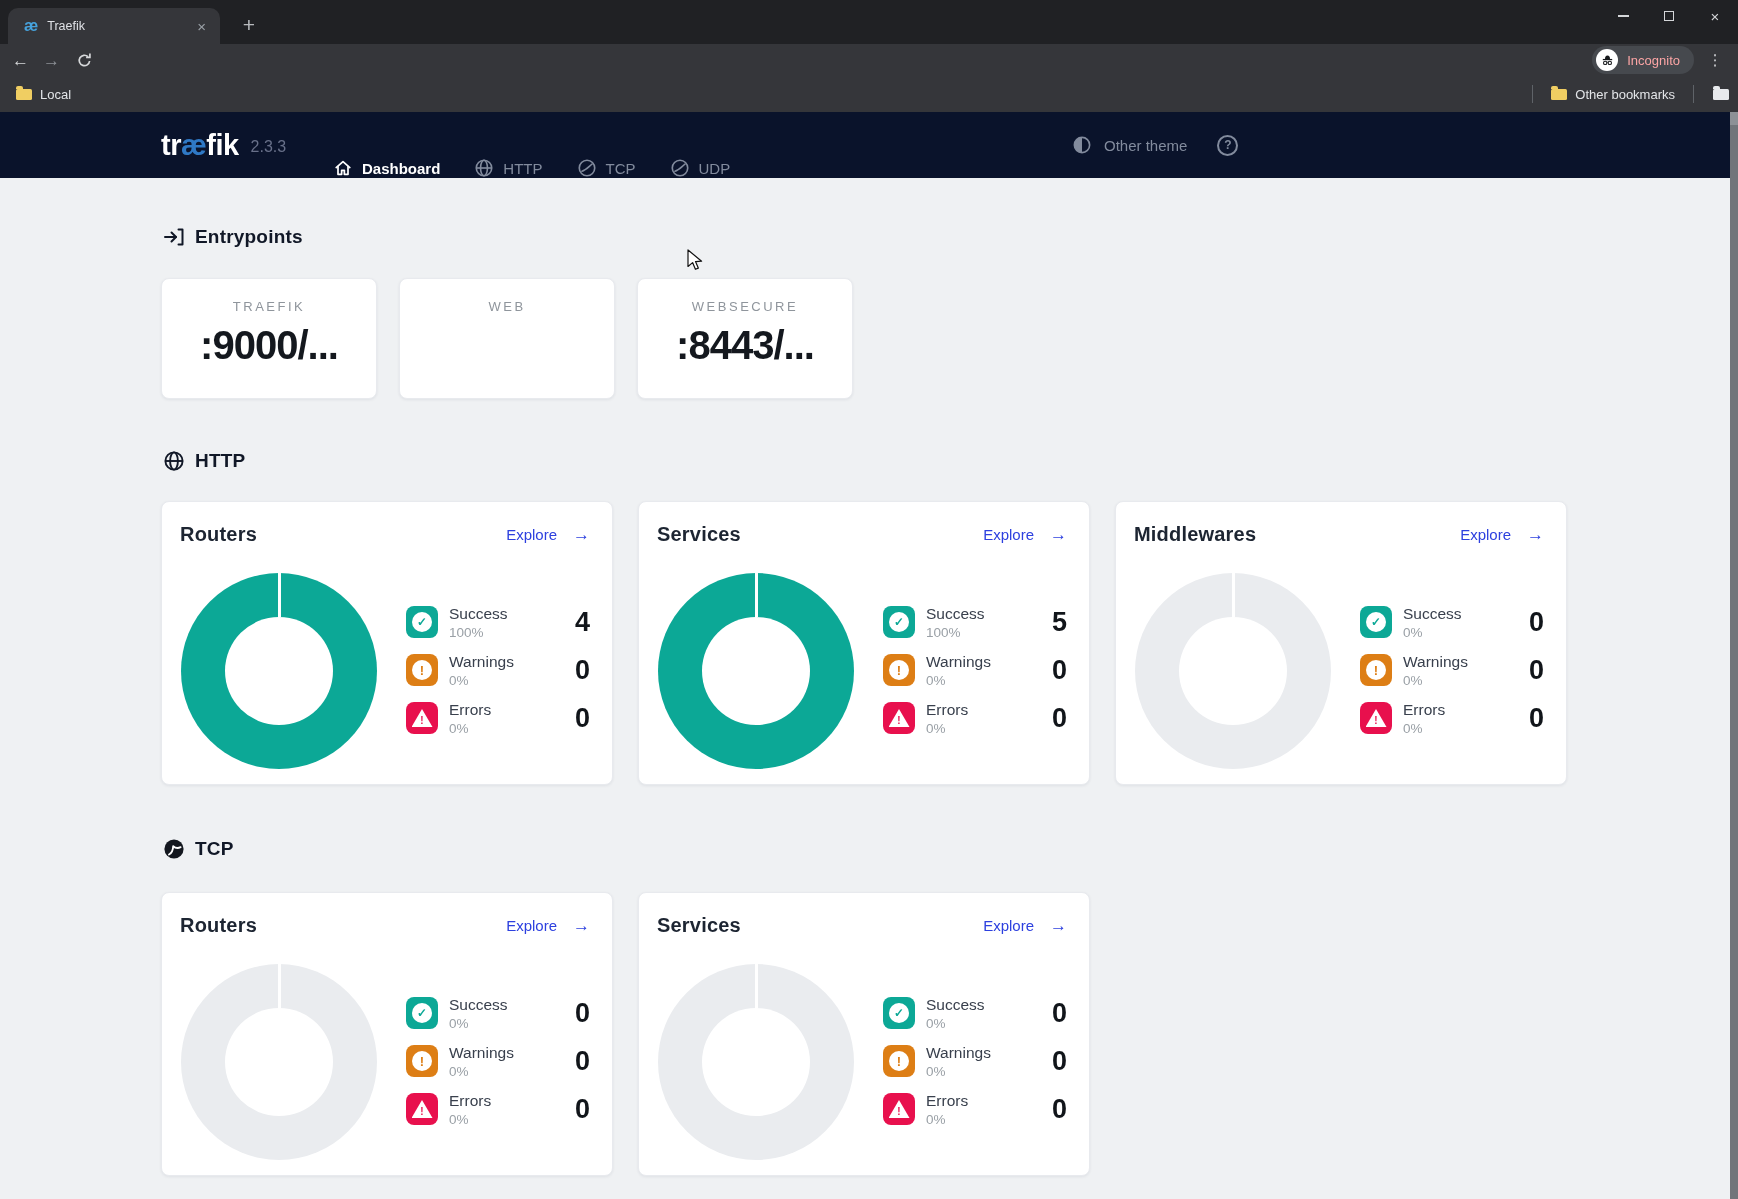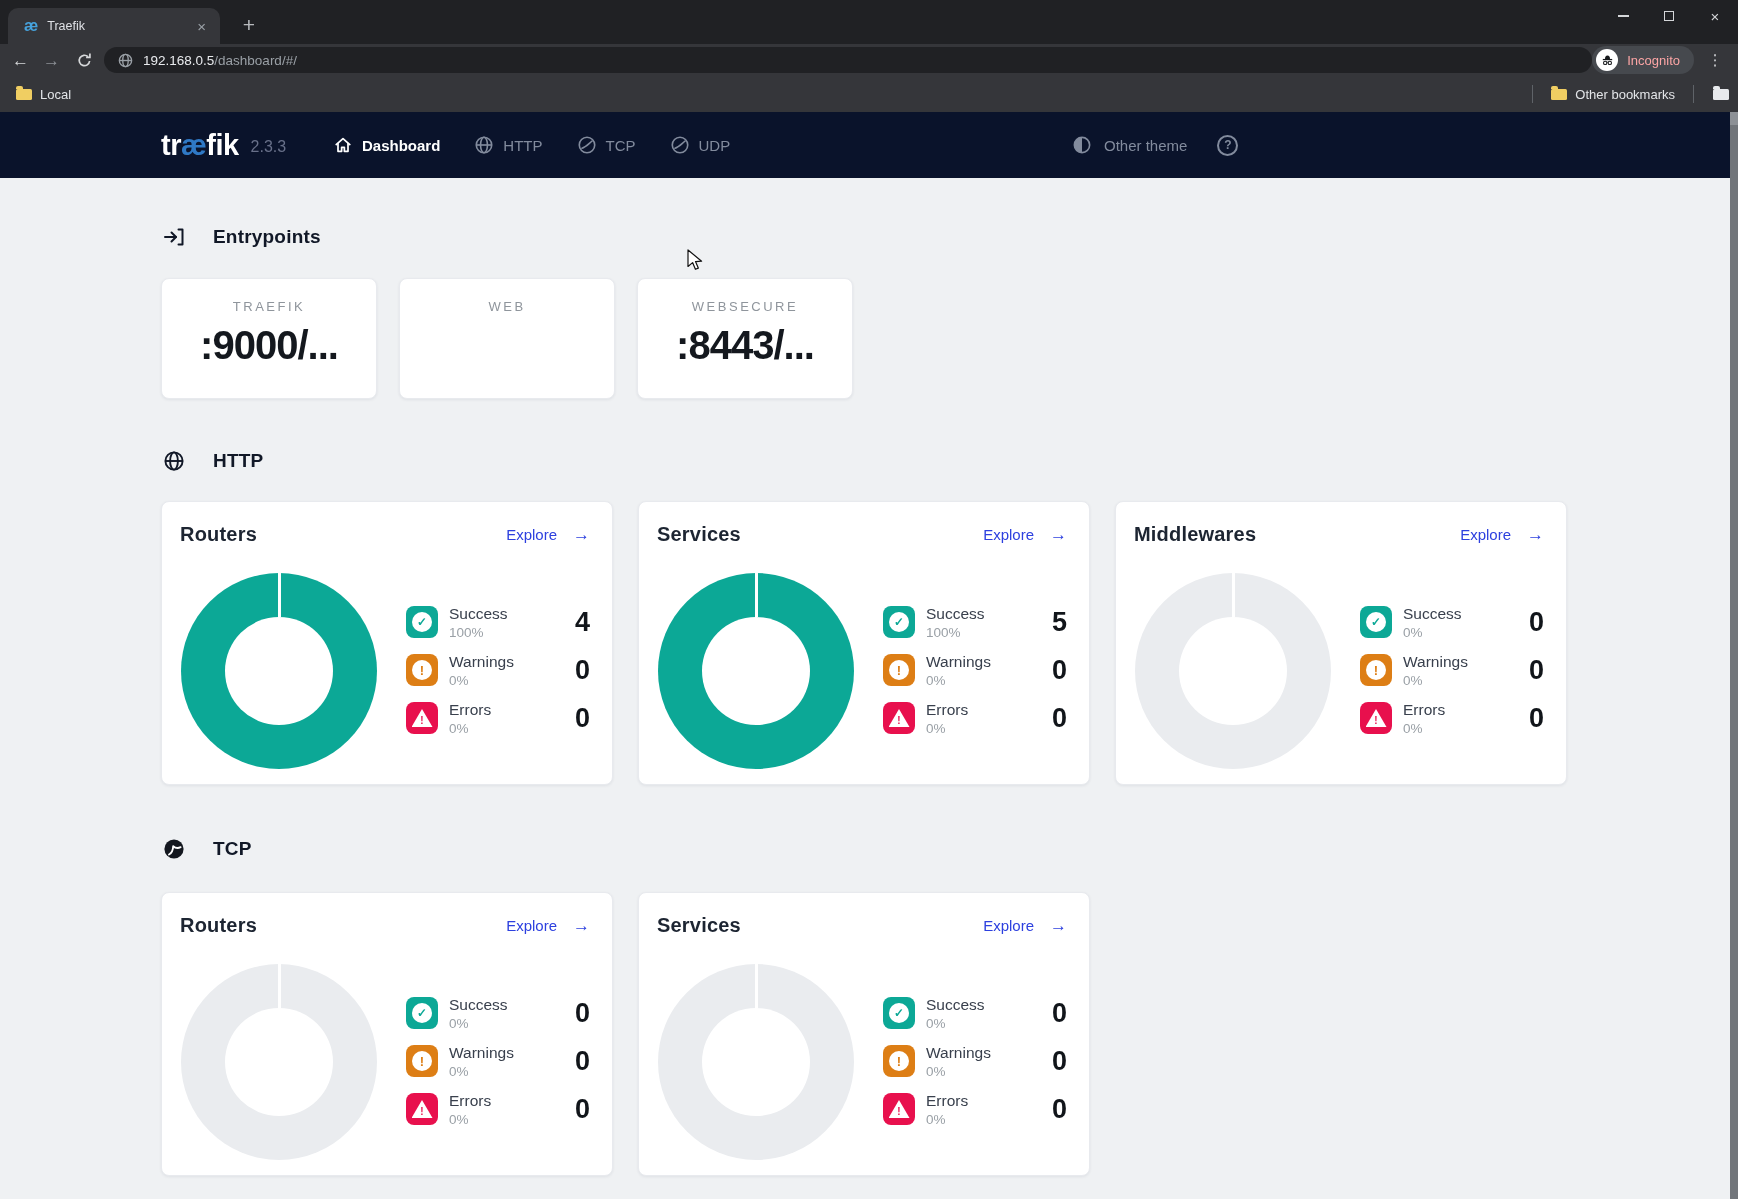--- a/index.html
+++ b/index.html
@@ -57,31 +57,31 @@
   .bm-sep{width:1px;height:18px;background:#5f6368;margin:0 10px}
   .bm-folder-btn{display:flex;align-items:center;justify-content:center;width:34px}
 
   
   .page{position:absolute;left:0;top:112px;width:1738px;height:1087px;background:var(--pagebg)}
   .appnav{position:absolute;left:0;top:0;width:100%;height:66px;background:var(--navy)}
   .brand{position:absolute;left:161px;top:0;height:66px;display:flex;align-items:center}
   .logo{font-size:29px;font-weight:700;color:#fff;letter-spacing:-.5px}
   .logo .ae{color:#2f79c6}
   .ver{color:#687089;font-size:16px;margin-left:12px;margin-top:4px}
-  .nav-items{position:absolute;left:333px;top:0;height:66px;display:flex;align-items:center;gap:34px}
+  .nav-items{position:absolute;left:333px;top:0;height:66px;display:flex;align-items:flex-end;gap:34px}
   .nav-item{display:flex;align-items:center;gap:9px;color:var(--nav-gray);font-size:15px;font-weight:500}
   .nav-item.active{color:#fff;font-weight:700}
   .nav-ic{display:flex}
   .nav-right{position:absolute;left:1072px;top:0;height:66px;display:flex;align-items:center;gap:12px;
              color:var(--nav-gray)}
   .theme-label{font-size:15px;margin-right:18px}
   .help-circ{width:21px;height:21px;border:2px solid var(--nav-gray);border-radius:50%;display:flex;
              align-items:center;justify-content:center;font-size:12px;font-weight:700;color:var(--nav-gray)}
 
-  .sec-heading{position:absolute;display:flex;align-items:center;gap:28px;left:163px}
+  .sec-heading{position:absolute;display:flex;align-items:center;gap:10px;left:163px}
   .sec-heading .txt{font-size:19px;font-weight:700;color:#111827;letter-spacing:.2px}
   .h-entry{top:114px}
   .h-http{top:338px}
   .h-tcp{top:726px}
 
   .ep-row{position:absolute;left:161px;top:166px;display:flex;gap:22px}
   .ep-card{width:216px;height:121px;background:#fff;border:1px solid #e8eaee;border-radius:8px;
            box-shadow:0 1px 3px rgba(20,30,50,.07);text-align:center}
   .ep-name{margin-top:20px;font-size:13px;letter-spacing:2.5px;color:#8f959c;font-weight:500}
   .ep-value{margin-top:9px;font-size:40px;font-weight:700;color:#14181e;letter-spacing:-1px}
@@ -149,31 +149,20 @@
 
   <div class="toolbar">
     <span class="navbtn back">←</span>
     <span class="navbtn fwd">→</span>
     <span class="reload">
       <svg width="17" height="17" viewBox="0 0 17 17">
         <path d="M13.6 9 a5.2 5.2 0 1 1 -1.6 -4.3" fill="none" stroke="#d6d8da" stroke-width="1.7"></path>
         <path d="M13.9 1.6 v3.8 h-3.8" fill="none" stroke="#d6d8da" stroke-width="1.7"></path>
       </svg>
     </span>
-    <div class="urlpill">
-      <span class="url-globe">
-        <svg width="15" height="15" viewBox="0 0 22 22" fill="none" stroke="#9aa0a6" stroke-width="2">
-          <circle cx="11" cy="11" r="9"></circle>
-            <ellipse cx="11" cy="11" rx="4" ry="9"></ellipse>
-            <path d="M2 11 h18"></path>
-        </svg>
-      </span>
-      <span class="url-host">192.168.0.5</span>
-        <span class="url-path">/dashboard/#/</span>
-    </div>
     <div class="incog">
       <span class="incog-circ">
         <svg width="15" height="15" viewBox="0 0 24 24">
           <path d="M4.5 10.5 h15" stroke="#17191c" stroke-width="2"></path>
           <path d="M8 9.5 c0-3.5 1.2-5.5 4-5.5 s4 2 4 5.5 Z" fill="#17191c"></path>
           <circle cx="8.3" cy="15.8" r="2.7" fill="none" stroke="#17191c" stroke-width="1.7"></circle>
           <circle cx="15.7" cy="15.8" r="2.7" fill="none" stroke="#17191c" stroke-width="1.7"></circle>
           <path d="M10.8 15.3 q1.2-1.1 2.4 0" stroke="#17191c" stroke-width="1.5" fill="none"></path>
         </svg>
       </span>

